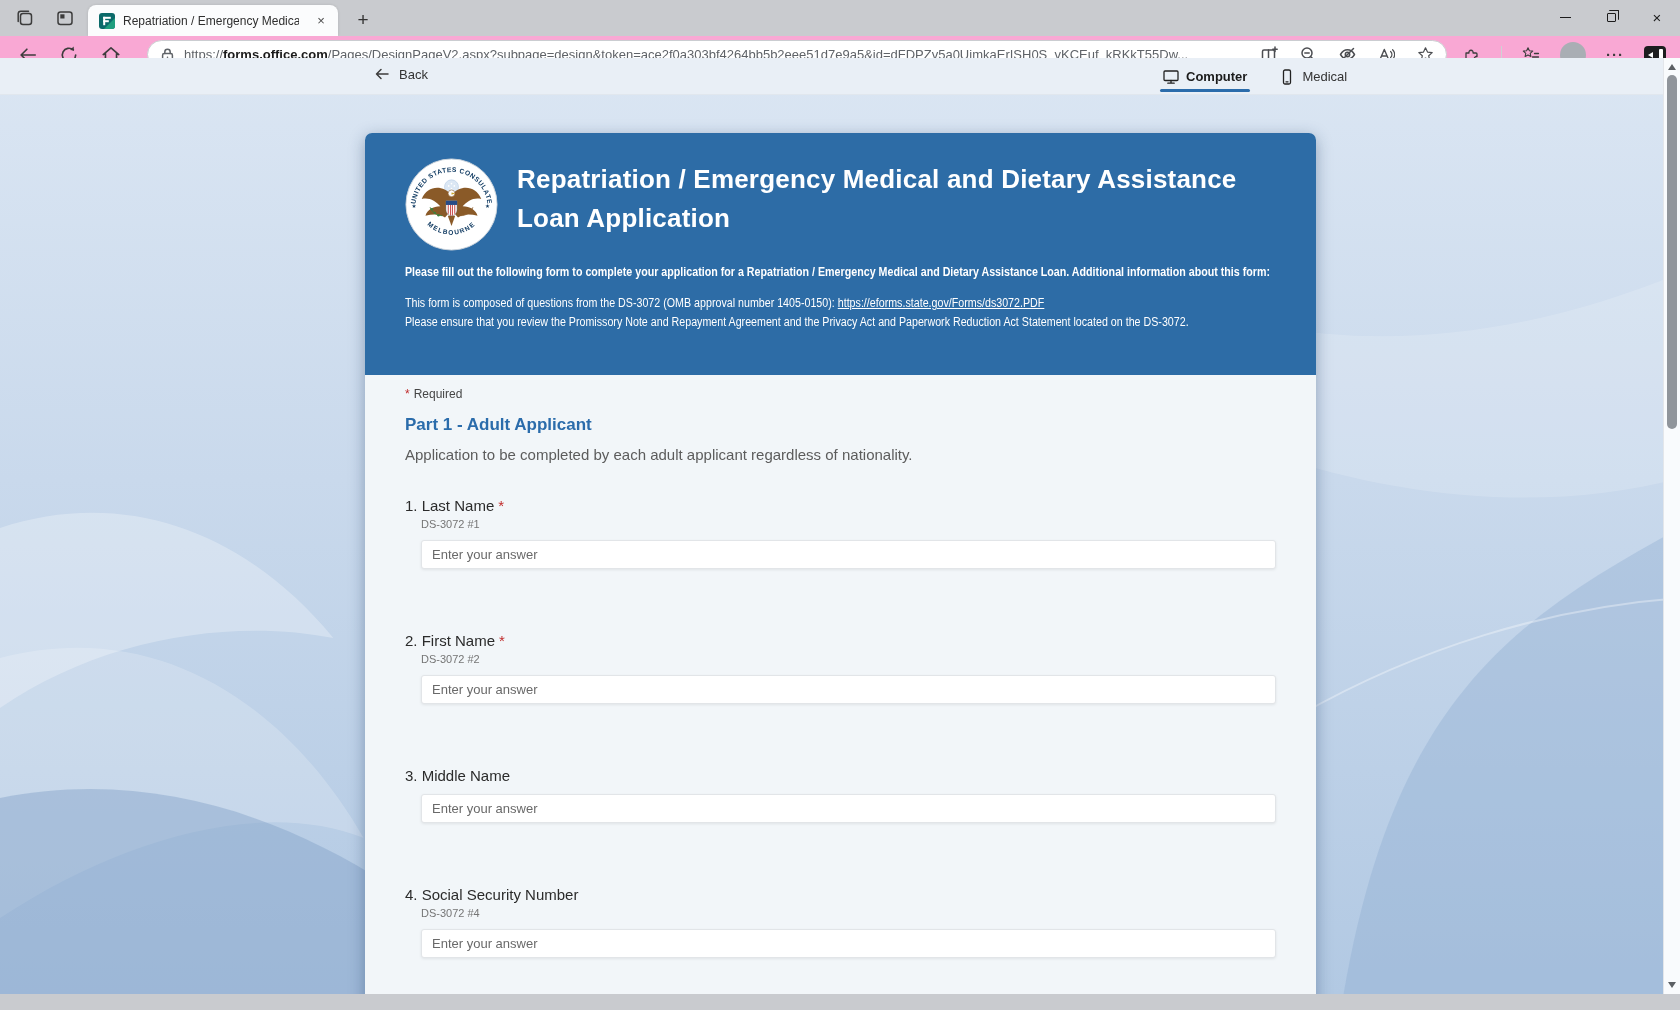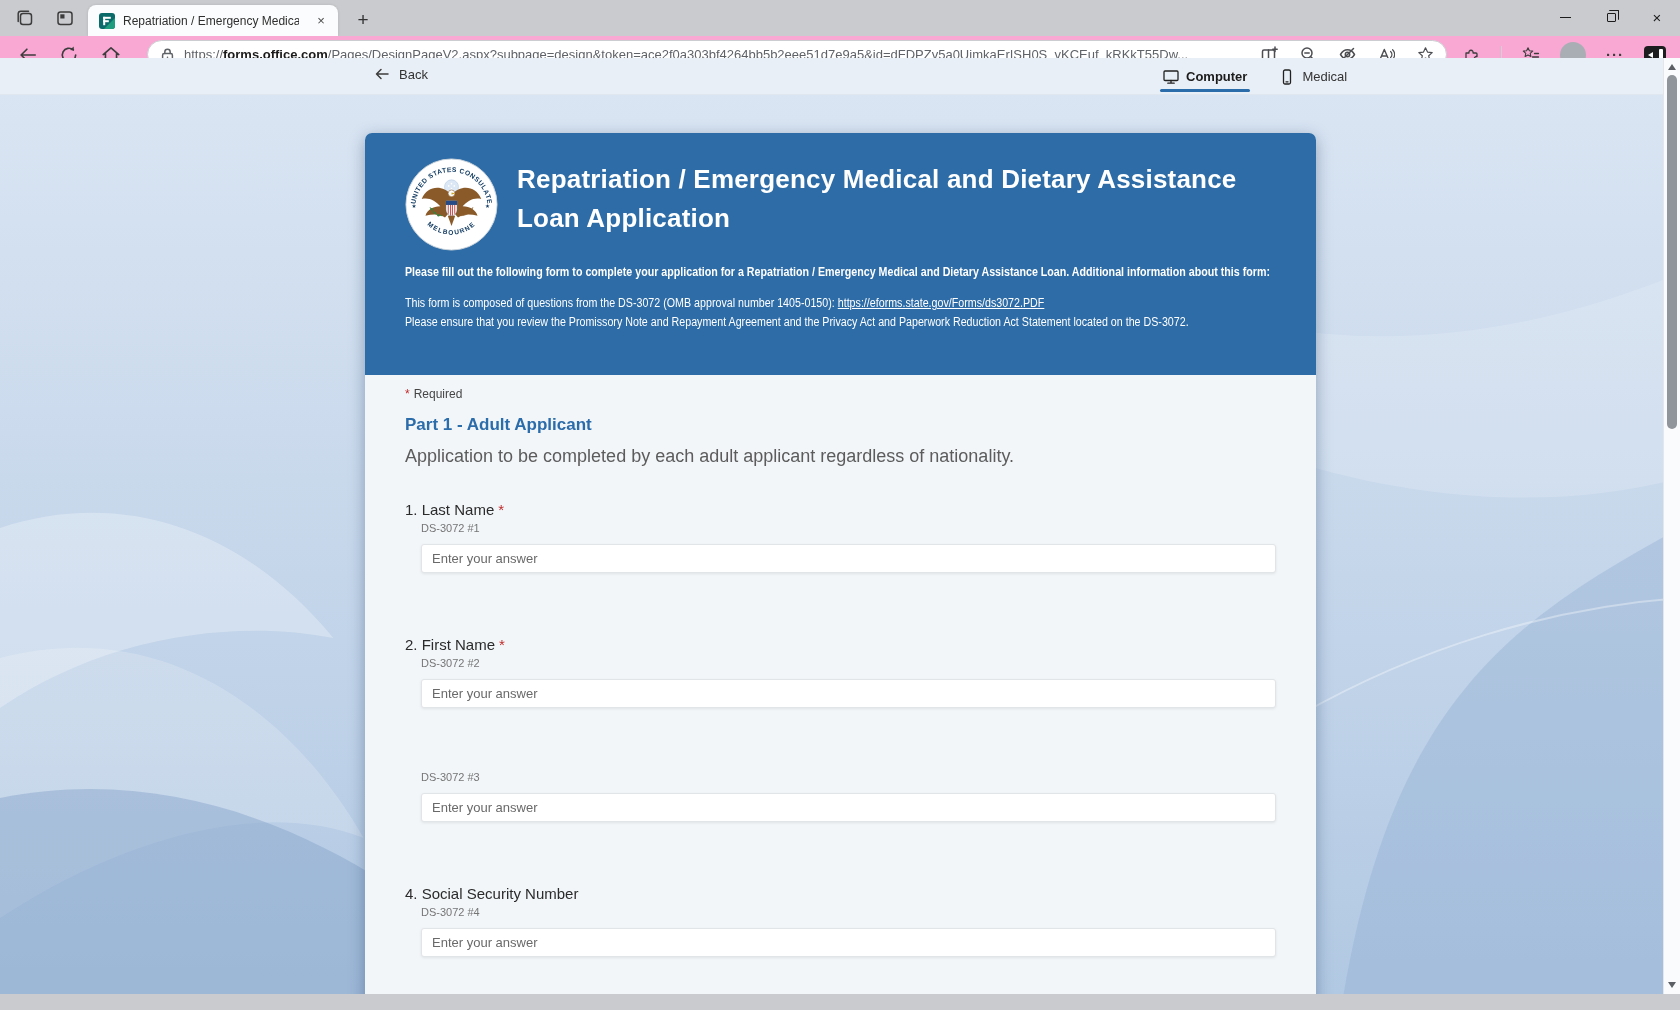--- a/index.html
+++ b/index.html
@@ -76,21 +76,21 @@
   .hdr-line1 { font-weight:600; }
   .hdr-line2 { margin-top:15px; }
   .hdr-line3 { margin-top:3px; }
   .hdr-link { color:#ffffff; text-decoration:underline; cursor:pointer; }
 
   .card-body { padding:12px 40px 40px 40px; }
   .req-note { font-size:12px; color:#454545; }
   .req-star, .q-star { color:#c02b2b; }
   .req-star { margin-right:4px; }
   .part-title { margin-top:14px; font-size:17px; font-weight:bold; color:#2b6cab; }
-  .part-sub { margin-top:11px; font-size:18px; color:#5c5c5c; }
+  .part-sub { margin-top:11px; font-size:15px; color:#5c5c5c; }
   .question { margin-bottom:63px; }
   .question.first { margin-top:34px; }
   .q-label { font-size:15px; color:#2b2b2b; }
   .q-star { margin-left:4px; }
   .q-ref { margin:4px 0 0 16px; font-size:11px; color:#757575; }
   .q-input { display:block; margin:10px 0 0 16px; width:855px; height:29px; background:#fff;
     border:1px solid #e2e5e8; border-radius:3px; box-shadow:0 1px 3px rgba(0,0,0,.08);
     padding:0 10px; font-size:13px; color:#333; font-family:"Liberation Sans",sans-serif; }
   .q-input::placeholder { color:#696969; }
 
@@ -300,21 +300,21 @@
           <input type="text" class="q-input" placeholder="Enter your answer" style="">
         </div>
 
         <div class="question">
           <div class="q-label"><span>2.</span> <span>First Name</span><span class="q-star">*</span></div>
           <div class="q-ref">DS-3072 #2</div>
           <input type="text" class="q-input" placeholder="Enter your answer" style="">
         </div>
 
         <div class="question">
-          <div class="q-ref">DS-3072 #3</div>
+          <div class="q-label"><span>3.</span> <span>Middle Name</span></div>
           <input type="text" class="q-input" placeholder="Enter your answer" style="">
         </div>
 
         <div class="question">
           <div class="q-label"><span>4.</span> <span>Social Security Number</span></div>
           <div class="q-ref">DS-3072 #4</div>
           <input type="text" class="q-input" placeholder="Enter your answer" style="">
         </div>
       </div>
     </div>

